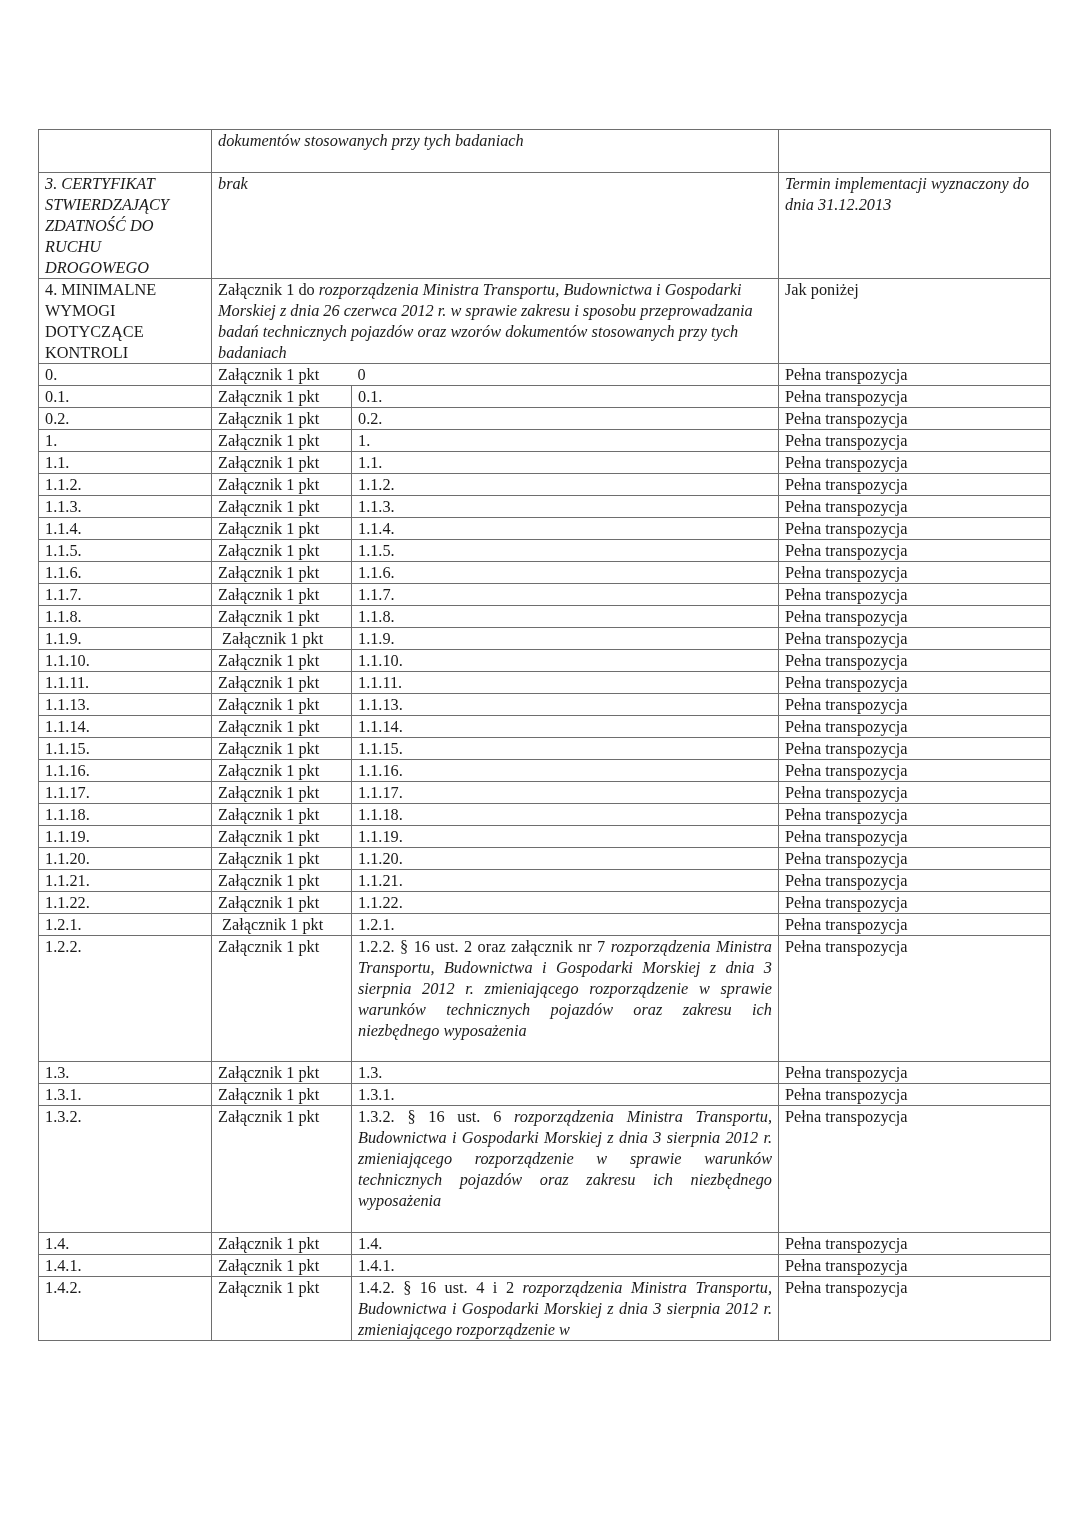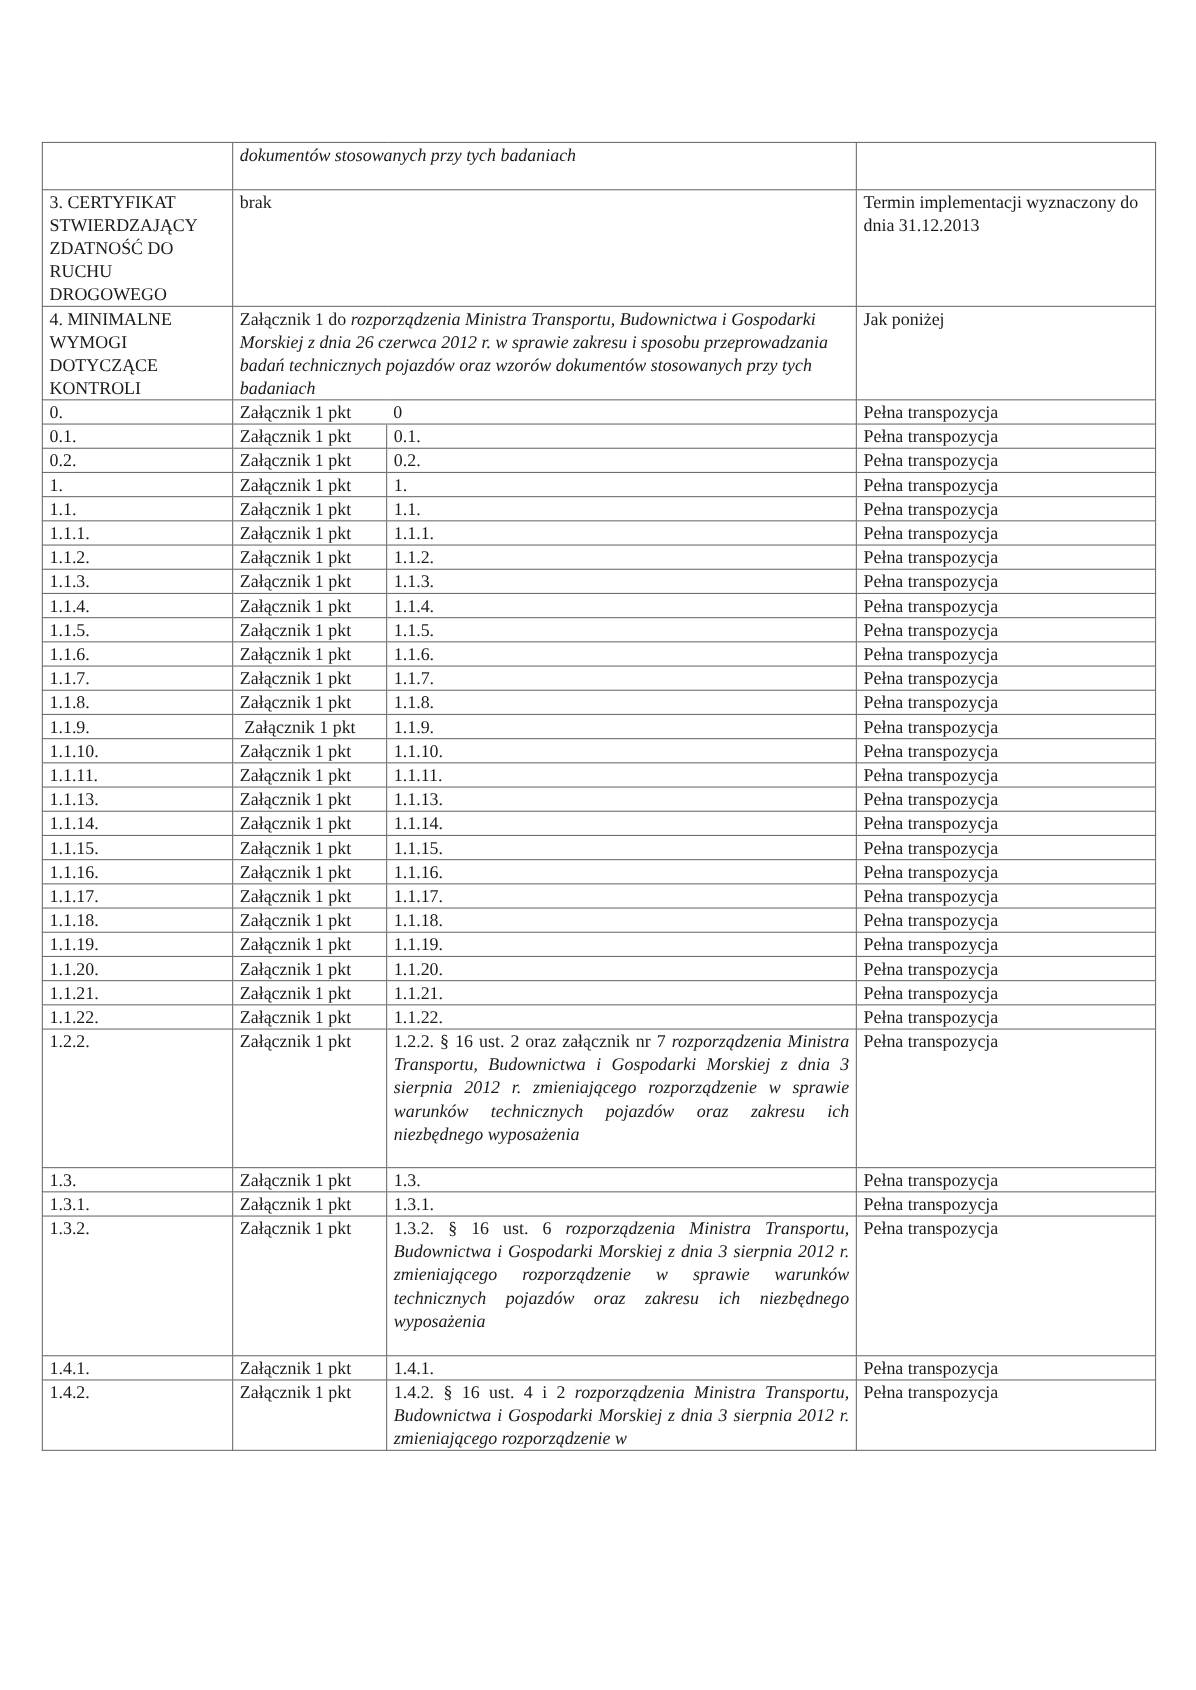--- a/index.html
+++ b/index.html
@@ -7,21 +7,21 @@
        font-family:"Liberation Serif","DejaVu Serif",serif;color:#1a1a1a;}
   #doc{position:absolute;left:38px;top:129px;width:1012px;}
   table{border-collapse:collapse;width:1012px;table-layout:fixed;font-size:16.3px;line-height:21px;}
   td{border:1.5px solid #6e6e6e;vertical-align:top;padding:0 6px;word-wrap:break-word;}
   .it{font-style:italic;}
   .just{text-align:justify;}
   .r-simple td{height:20.7px;}
   .nosplit{border-right:none;}
   .noleft{border-left:none;}
   .r-first td{height:42px;margin-left:33px;}
-  .r-cert td{height:104px;}
+  .r-cert td{height:104px;font-style:italic;}
   .r-min td{height:84px;margin-top:48px;}
   .r-long1 td{height:125px;}
   .r-long2 td{height:126px;}
   .r-long3 td{height:62px;}
   .shift{padding-left:10px;}
 </style>
 </head>
 <body>
 
 <div id="doc">
@@ -72,26 +72,20 @@
           <td>1.</td>
           <td>Pełna transpozycja</td>
         </tr>
         <tr class="r-simple">
           <td>1.1.</td>
           <td>Załącznik 1 pkt</td>
           <td>1.1.</td>
           <td>Pełna transpozycja</td>
         </tr>
         <tr class="r-simple">
-          <td>1.1.1.</td>
-          <td>Załącznik 1 pkt</td>
-          <td>1.1.1.</td>
-          <td>Pełna transpozycja</td>
-        </tr>
-        <tr class="r-simple">
           <td>1.1.2.</td>
           <td>Załącznik 1 pkt</td>
           <td>1.1.2.</td>
           <td>Pełna transpozycja</td>
         </tr>
         <tr class="r-simple">
           <td>1.1.3.</td>
           <td>Załącznik 1 pkt</td>
           <td>1.1.3.</td>
           <td>Pełna transpozycja</td>
@@ -197,20 +191,26 @@
           <td>Załącznik 1 pkt</td>
           <td>1.1.21.</td>
           <td>Pełna transpozycja</td>
         </tr>
         <tr class="r-simple">
           <td>1.1.22.</td>
           <td>Załącznik 1 pkt</td>
           <td>1.1.22.</td>
           <td>Pełna transpozycja</td>
         </tr>
+        <tr class="r-simple">
+          <td>1.2.1.</td>
+          <td class="shift">Załącznik 1 pkt</td>
+          <td>1.2.1.</td>
+          <td>Pełna transpozycja</td>
+        </tr>
         <tr class="r-long1">
           <td>1.2.2.</td>
           <td>Załącznik 1 pkt</td>
           <td class="just"><span>1.2.2.  § 16 ust. 2 oraz załącznik nr 7 </span><span class="it">rozporządzenia Ministra Transportu, Budownictwa i Gospodarki Morskiej z dnia 3 sierpnia 2012 r. zmieniającego rozporządzenie w sprawie warunków technicznych pojazdów oraz zakresu ich niezbędnego wyposażenia</span></td>
           <td>Pełna transpozycja</td>
         </tr>
         <tr class="r-simple">
           <td>1.3.</td>
           <td>Załącznik 1 pkt</td>
           <td>1.3.</td>
@@ -219,20 +219,26 @@
         <tr class="r-simple">
           <td>1.3.1.</td>
           <td>Załącznik 1 pkt</td>
           <td>1.3.1.</td>
           <td>Pełna transpozycja</td>
         </tr>
         <tr class="r-long2">
           <td>1.3.2.</td>
           <td>Załącznik 1 pkt</td>
           <td class="just"><span>1.3.2. § 16 ust. 6 </span><span class="it">rozporządzenia Ministra Transportu, Budownictwa i Gospodarki Morskiej z dnia 3 sierpnia 2012 r. zmieniającego rozporządzenie w sprawie warunków technicznych pojazdów oraz zakresu ich niezbędnego wyposażenia</span></td>
+          <td>Pełna transpozycja</td>
+        </tr>
+        <tr class="r-simple">
+          <td>1.4.</td>
+          <td>Załącznik 1 pkt</td>
+          <td>1.4.</td>
           <td>Pełna transpozycja</td>
         </tr>
         <tr class="r-simple">
           <td>1.4.1.</td>
           <td>Załącznik 1 pkt</td>
           <td>1.4.1.</td>
           <td>Pełna transpozycja</td>
         </tr>
         <tr class="r-long3">
           <td>1.4.2.</td>

